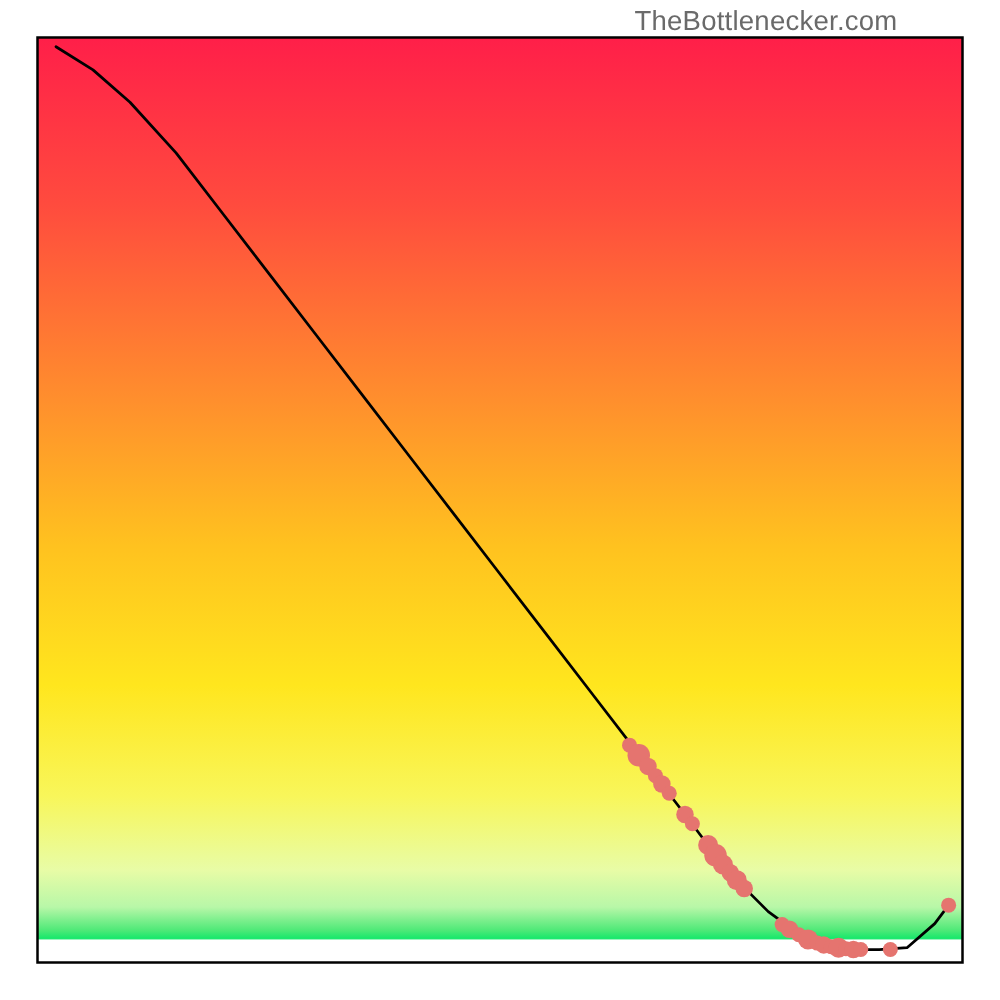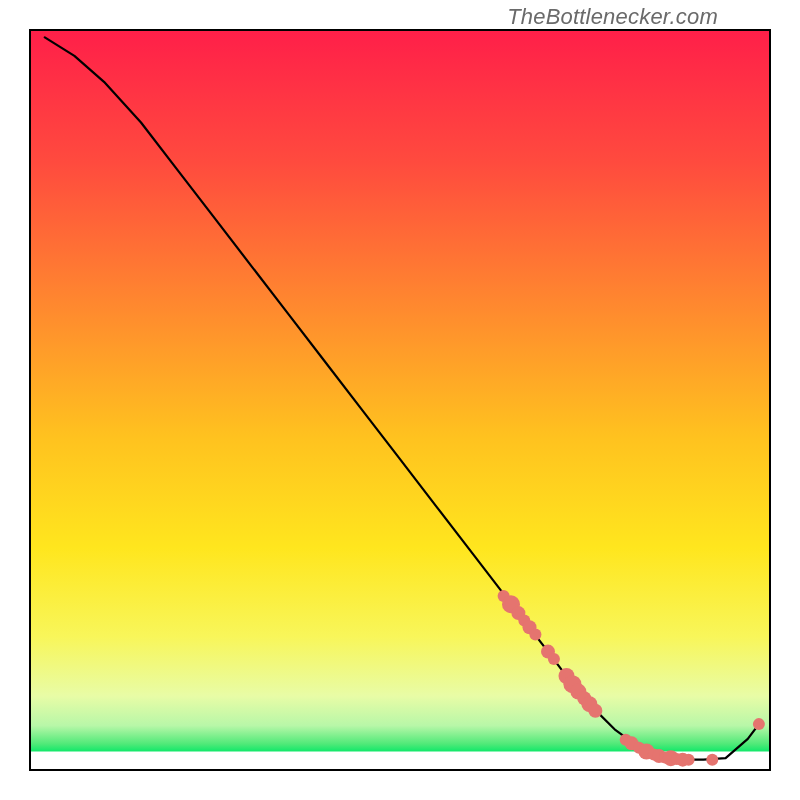--- a/index.html
+++ b/index.html
@@ -8,21 +8,20 @@
     width: 800px;
     height: 800px;
     background: #ffffff;
     font-family: Arial, Helvetica, sans-serif;
     overflow: hidden;
   }
   .canvas-wrap {
     position: relative;
     width: 732px;
     height: 800px;
-    font-style: italic;
   }
   svg {
     position: absolute;
     top: 0;
     left: 0;
   }
   .watermark {
     position: absolute;
     top: 4px;
     right: 14px;

